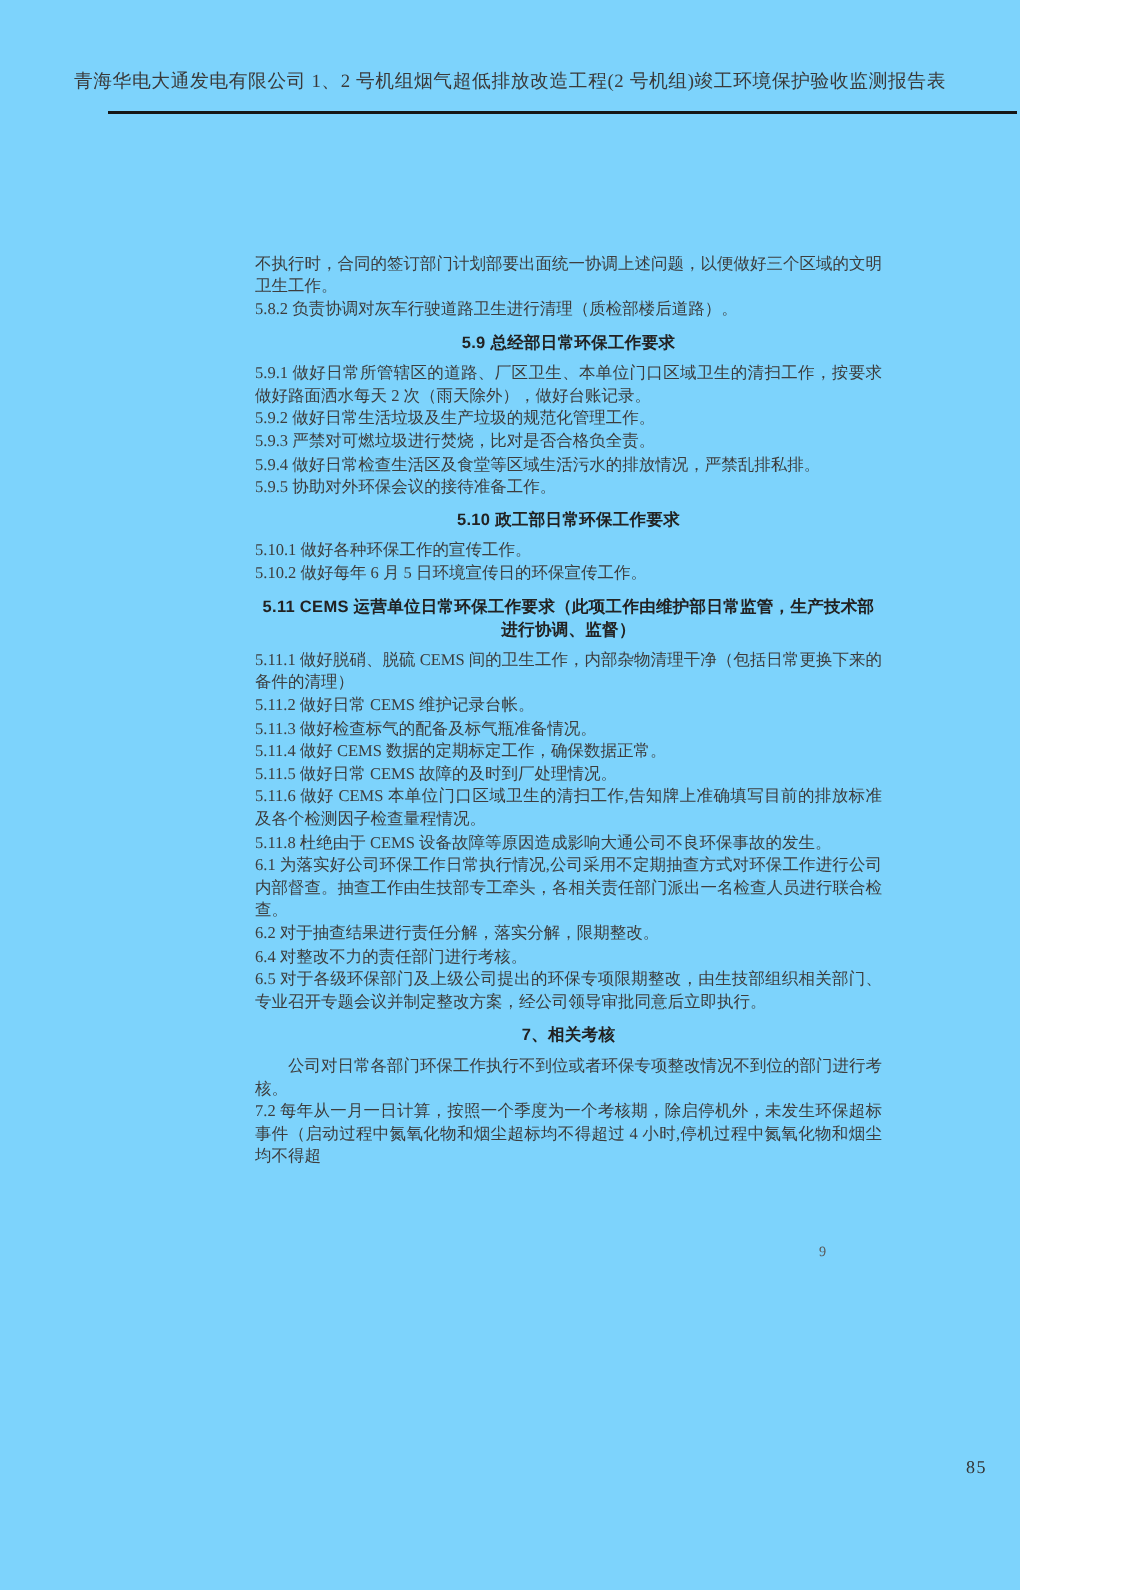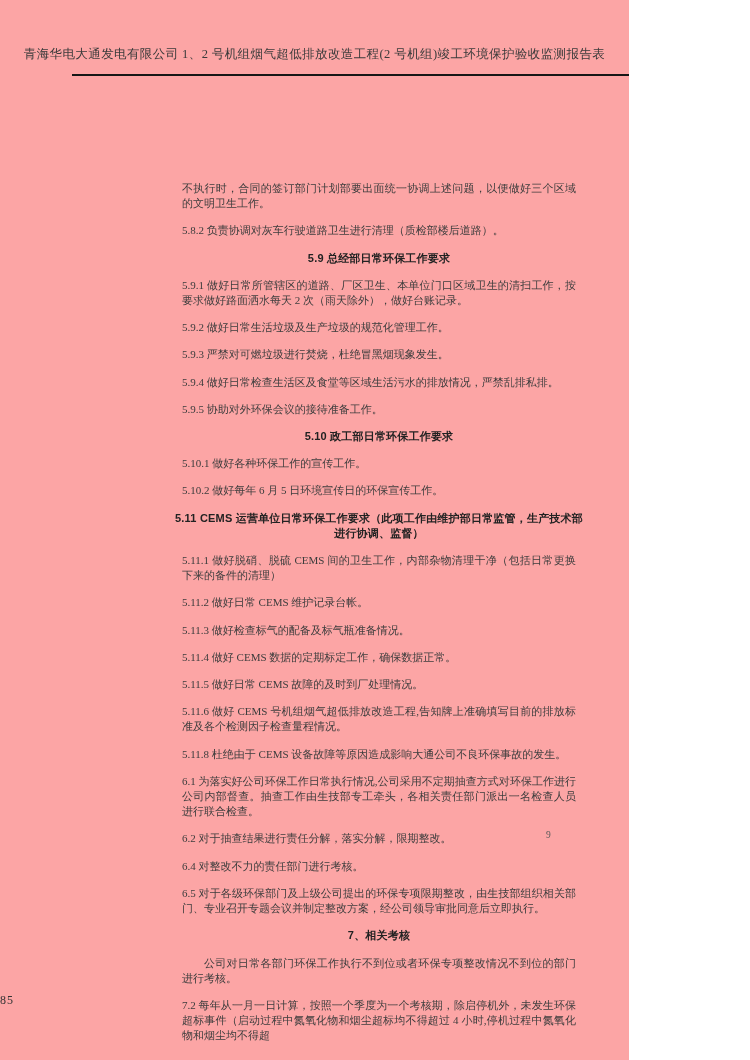--- a/index.html
+++ b/index.html
@@ -1,19 +1,19 @@
 <!DOCTYPE html>
 <html><head>
 <meta charset="utf-8">
 <style>
   html,body { margin:0; padding:0; background:#ffffff; }
   .page {
     position:relative;
-    width:629px; height:1060px;
-    background:#fca5a5;
+    width:680px; height:1060px;
+    background:#7dd3fc;
     overflow:hidden;
     font-family:"Liberation Serif", serif;
   }
   .header-title {
     position:absolute;
     top:46px; left:0; right:0;
     text-align:center;
     font-size:12.5px;
     color:#3a3a3a;
     letter-spacing:0.4px;
@@ -27,71 +27,71 @@
   }
   .doc-body {
     position:absolute;
     left:170px; top:169px;
     width:418px;
     font-size:11px;
     line-height:15.2px;
     color:#3d3d3d;
     text-align:justify;
   }
-  .doc-body .p { margin:12px; }
+  .doc-body .p { margin:0; }
   .doc-body .p.indent { text-indent:22px; }
   .doc-body .h {
     margin:7px 0 5px 0;
     font-family:"Liberation Sans", sans-serif;
     font-weight:bold;
     color:#222222;
     letter-spacing:0.2px;
     text-align:center;
   }
   .inner-page-number {
     position:absolute;
     left:546px; top:830px;
     font-size:9.5px;
     color:#5a5a5a;
   }
   .outer-page-number {
     position:absolute;
-    top:993px; left:0; right:22px;
-    text-align:left;
+    top:971px; left:0; right:22px;
+    text-align:right;
     font-size:12px;
     color:#333333;
     letter-spacing:1px;
   }
 </style>
 </head>
 <body>
 
 <div class="page">
   <div class="header-title">青海华电大通发电有限公司 1、2 号机组烟气超低排放改造工程(2 号机组)竣工环境保护验收监测报告表</div>
   <div class="header-rule"></div>
 
   <div class="doc-body" id="doc-body">
       <div class="p">不执行时，合同的签订部门计划部要出面统一协调上述问题，以便做好三个区域的文明卫生工作。</div>
       <div class="p">5.8.2 负责协调对灰车行驶道路卫生进行清理（质检部楼后道路）。</div>
       <div class="h">5.9 总经部日常环保工作要求</div>
       <div class="p">5.9.1 做好日常所管辖区的道路、厂区卫生、本单位门口区域卫生的清扫工作，按要求做好路面洒水每天 2 次（雨天除外），做好台账记录。</div>
       <div class="p">5.9.2 做好日常生活垃圾及生产垃圾的规范化管理工作。</div>
-      <div class="p">5.9.3 严禁对可燃垃圾进行焚烧，杜绝冒黑烟现象发生。</div>
+      <div class="p">5.9.3 严禁对可燃垃圾进行焚烧，比对是否合格负全责。</div>
       <div class="p">5.9.4 做好日常检查生活区及食堂等区域生活污水的排放情况，严禁乱排私排。</div>
       <div class="p">5.9.5 协助对外环保会议的接待准备工作。</div>
       <div class="h">5.10 政工部日常环保工作要求</div>
       <div class="p">5.10.1 做好各种环保工作的宣传工作。</div>
       <div class="p">5.10.2 做好每年 6 月 5 日环境宣传日的环保宣传工作。</div>
       <div class="h">5.11 CEMS 运营单位日常环保工作要求（此项工作由维护部日常监管，生产技术部进行协调、监督）</div>
       <div class="p">5.11.1 做好脱硝、脱硫 CEMS 间的卫生工作，内部杂物清理干净（包括日常更换下来的备件的清理）</div>
       <div class="p">5.11.2 做好日常 CEMS 维护记录台帐。</div>
       <div class="p">5.11.3 做好检查标气的配备及标气瓶准备情况。</div>
       <div class="p">5.11.4 做好 CEMS 数据的定期标定工作，确保数据正常。</div>
       <div class="p">5.11.5 做好日常 CEMS 故障的及时到厂处理情况。</div>
-      <div class="p">5.11.6 做好 CEMS 号机组烟气超低排放改造工程,告知牌上准确填写目前的排放标准及各个检测因子检查量程情况。</div>
+      <div class="p">5.11.6 做好 CEMS 本单位门口区域卫生的清扫工作,告知牌上准确填写目前的排放标准及各个检测因子检查量程情况。</div>
       <div class="p">5.11.8 杜绝由于 CEMS 设备故障等原因造成影响大通公司不良环保事故的发生。</div>
       <div class="p">6.1 为落实好公司环保工作日常执行情况,公司采用不定期抽查方式对环保工作进行公司内部督查。抽查工作由生技部专工牵头，各相关责任部门派出一名检查人员进行联合检查。</div>
       <div class="p">6.2 对于抽查结果进行责任分解，落实分解，限期整改。</div>
       <div class="p">6.4 对整改不力的责任部门进行考核。</div>
       <div class="p">6.5 对于各级环保部门及上级公司提出的环保专项限期整改，由生技部组织相关部门、专业召开专题会议并制定整改方案，经公司领导审批同意后立即执行。</div>
       <div class="h">7、相关考核</div>
       <div class="p indent">公司对日常各部门环保工作执行不到位或者环保专项整改情况不到位的部门进行考核。</div>
       <div class="p">7.2 每年从一月一日计算，按照一个季度为一个考核期，除启停机外，未发生环保超标事件（启动过程中氮氧化物和烟尘超标均不得超过 4 小时,停机过程中氮氧化物和烟尘均不得超</div>
     </div>
 

